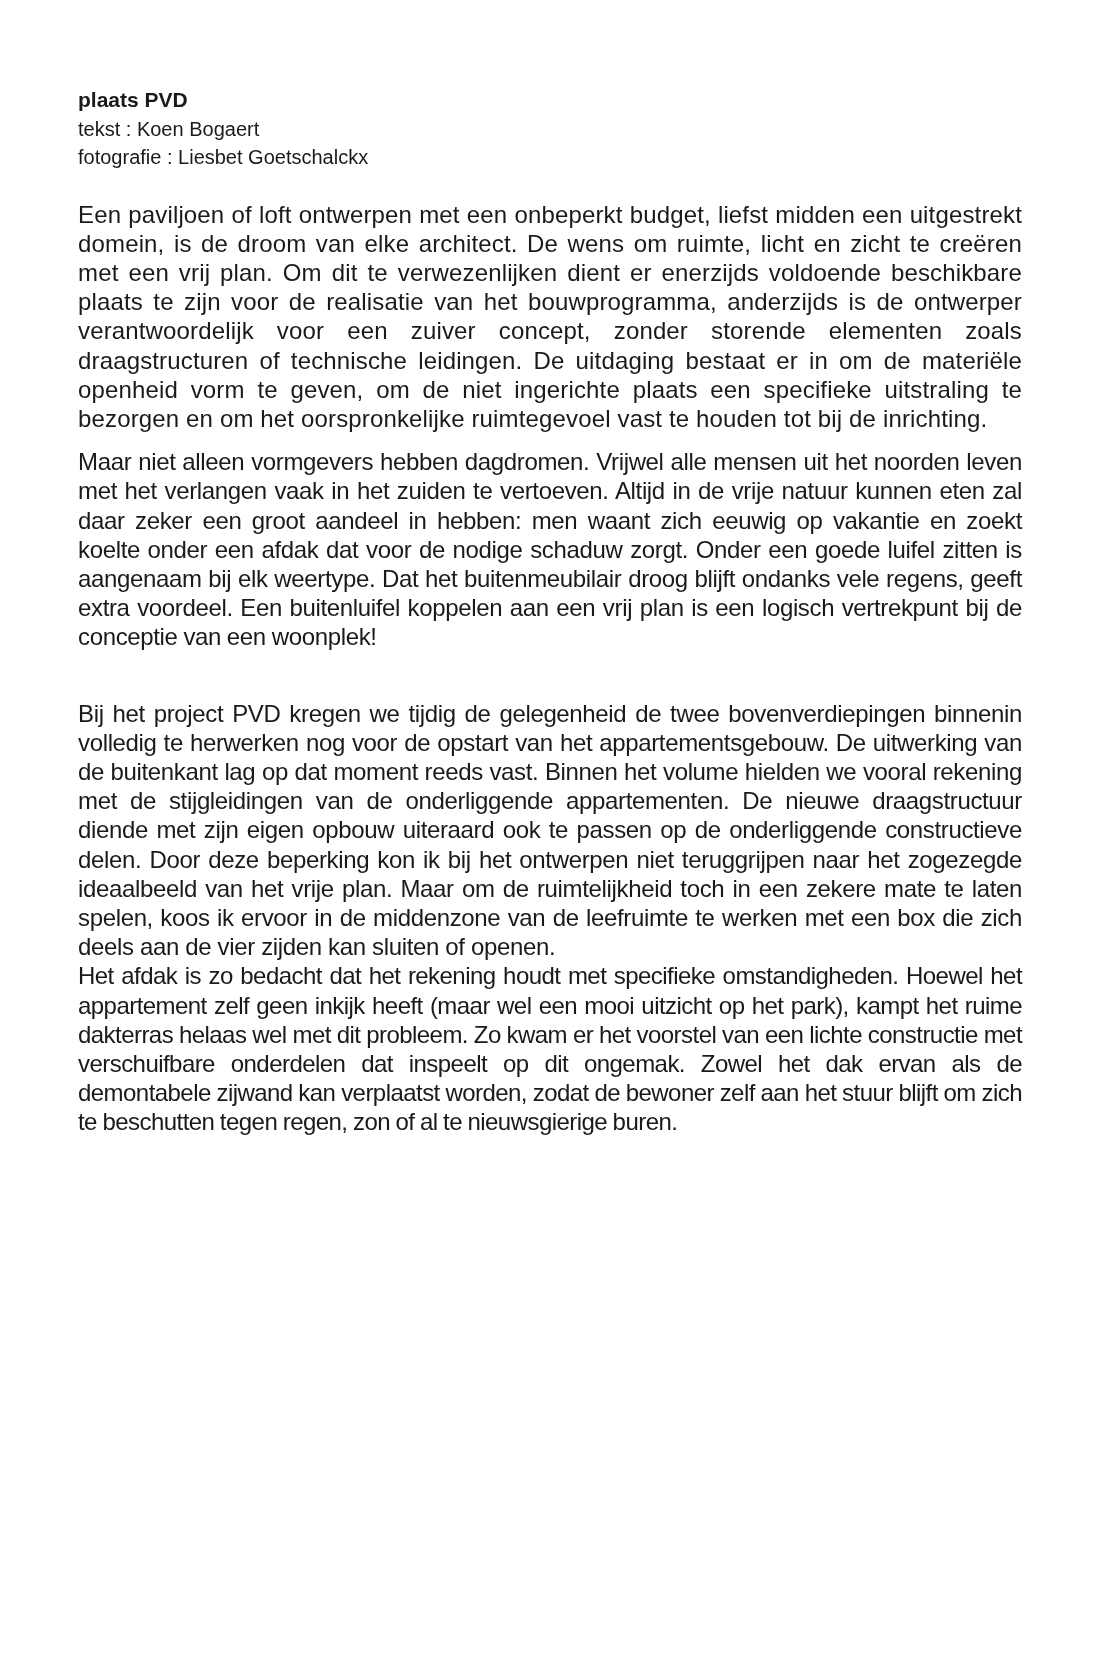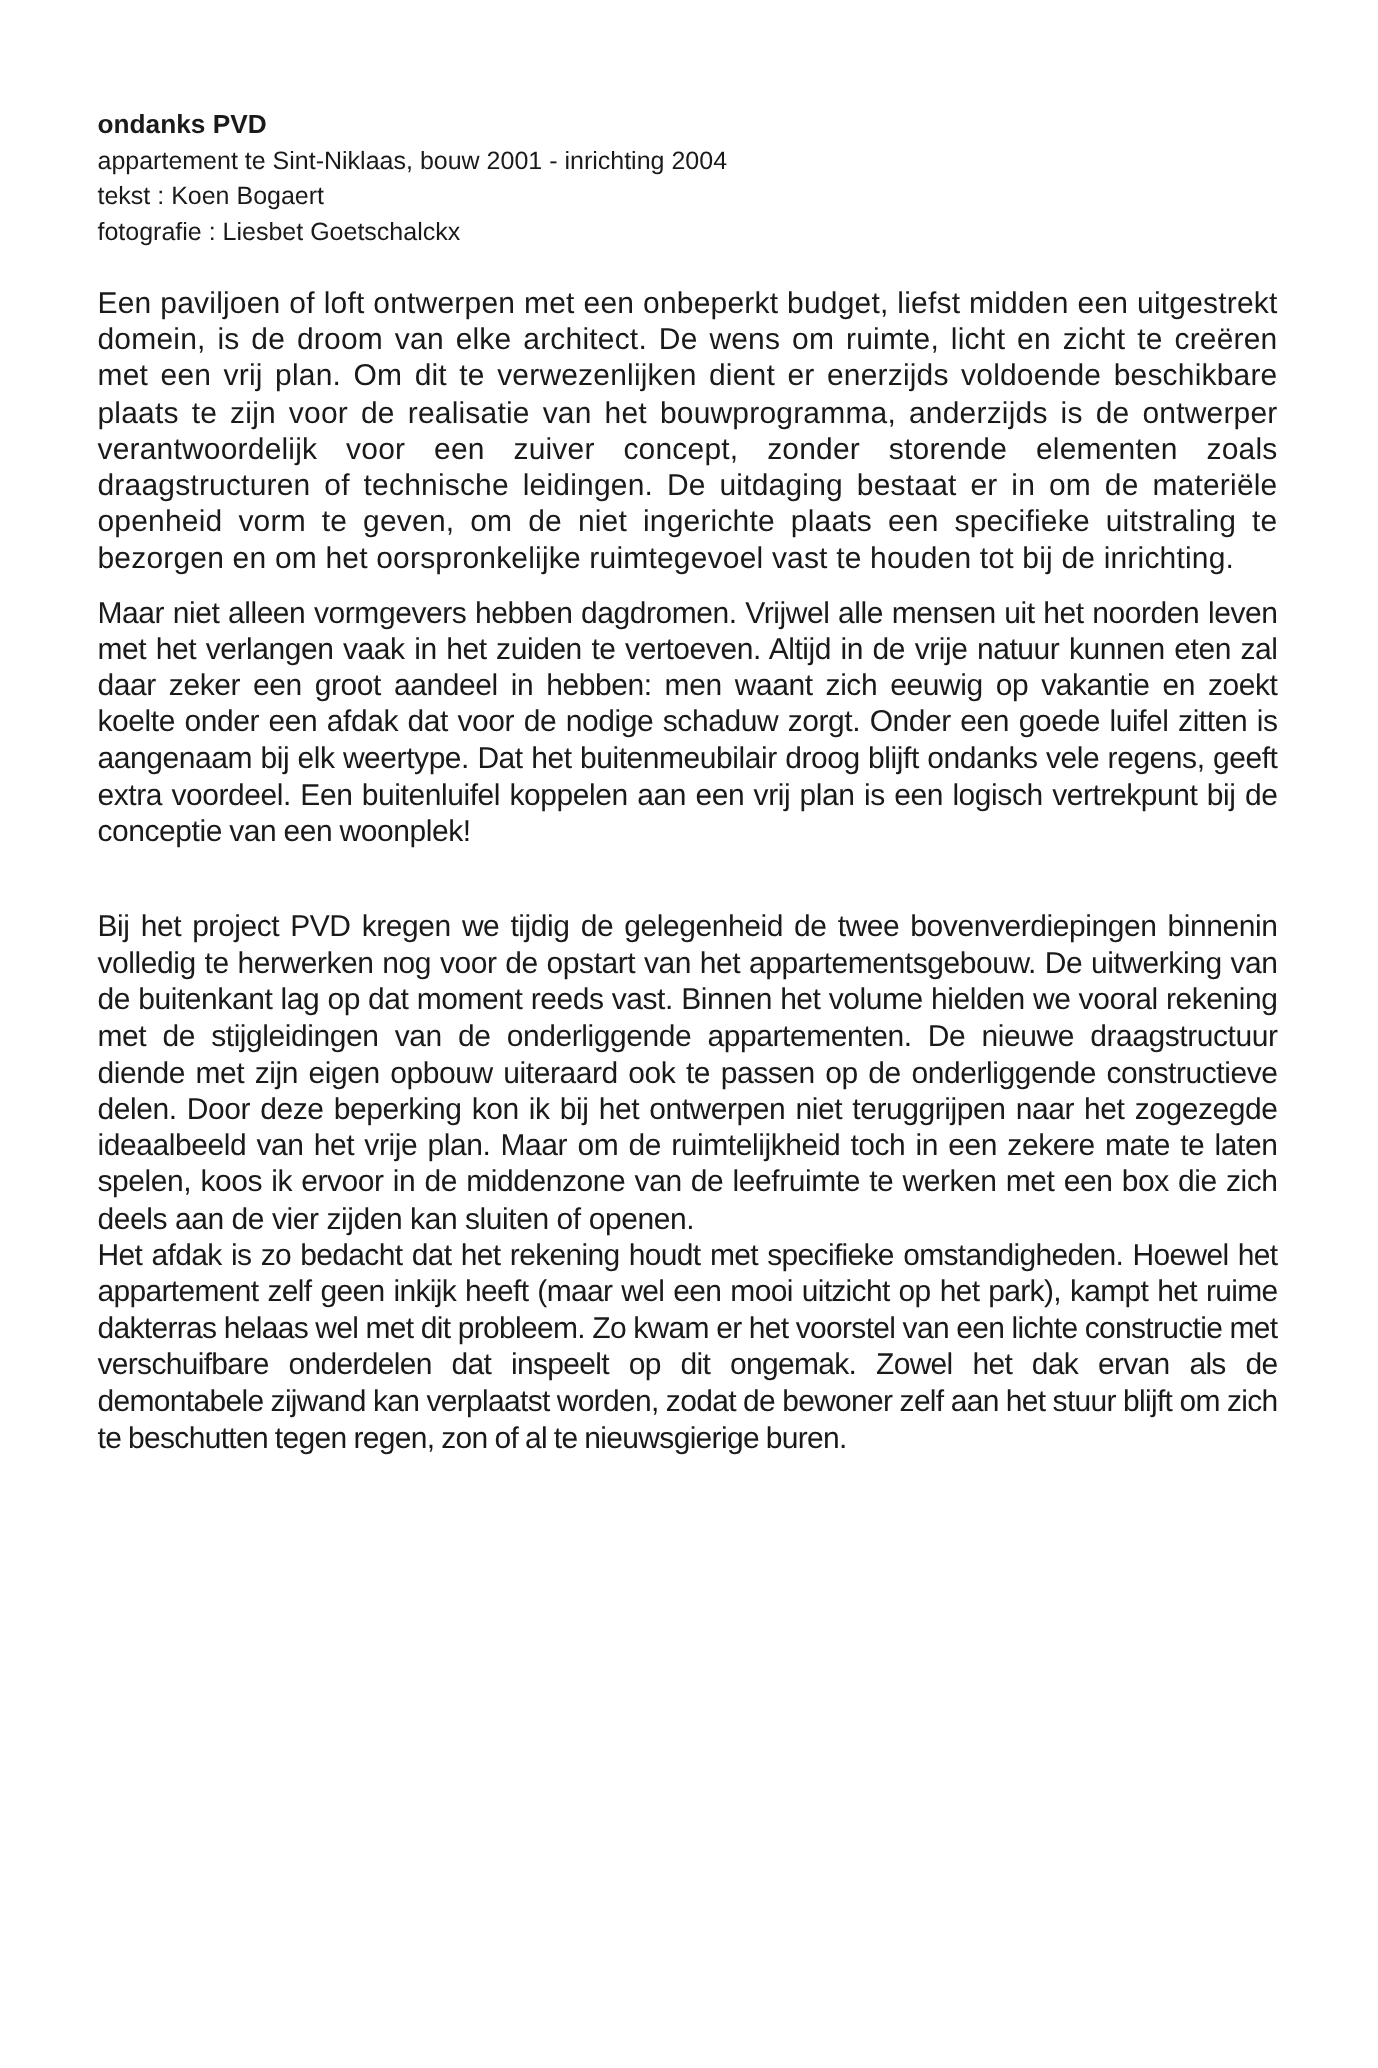--- a/index.html
+++ b/index.html
@@ -29,22 +29,21 @@
     .p1 { margin-top: 28px; letter-spacing: 0.15px; }
     .p2 { margin-top: 14px; letter-spacing: -0.35px; word-spacing: -0.5px; }
     .p3 { margin-top: 47px; letter-spacing: -0.35px; }
     .p4 { letter-spacing: -0.55px; word-spacing: -0.6px; }
   </style>
 </head>
 <body>
 
 <div class="page">
   <div class="header">
-    <div class="title">ondanks PVD</div>
-    <div>appartement te Sint-Niklaas, bouw 2001 - inrichting 2004</div>
+    <div class="title">plaats PVD</div>
     <div>tekst : Koen Bogaert</div>
     <div>fotografie : Liesbet Goetschalckx</div>
   </div>
 
   <p class="para p1">Een paviljoen of loft ontwerpen met een onbeperkt budget, liefst midden een uitgestrekt domein, is de droom van elke architect. De wens om ruimte, licht en zicht te creëren met een vrij plan. Om dit te verwezenlijken dient er enerzijds voldoende beschikbare plaats te zijn voor de realisatie van het bouwprogramma, anderzijds is de ontwerper verantwoordelijk voor een zuiver concept, zonder storende elementen zoals draagstructuren of technische leidingen. De uitdaging bestaat er in om de materiële openheid vorm te geven, om de niet ingerichte plaats een specifieke uitstraling te bezorgen en om het oorspronkelijke ruimtegevoel vast te houden tot bij de inrichting.</p>
   <p class="para p2">Maar niet alleen vormgevers hebben dagdromen. Vrijwel alle mensen uit het noorden leven met het verlangen vaak in het zuiden te vertoeven. Altijd in de vrije natuur kunnen eten zal daar zeker een groot aandeel in hebben: men waant zich eeuwig op vakantie en zoekt koelte onder een afdak dat voor de nodige schaduw zorgt. Onder een goede luifel zitten is aangenaam bij elk weertype. Dat het buitenmeubilair droog blijft ondanks vele regens, geeft extra voordeel. Een buitenluifel koppelen aan een vrij plan is een logisch vertrekpunt bij de conceptie van een woonplek!</p>
   <p class="para p3">Bij het project PVD kregen we tijdig de gelegenheid de twee bovenverdiepingen binnenin volledig te herwerken nog voor de opstart van het appartementsgebouw. De uitwerking van de buitenkant lag op dat moment reeds vast. Binnen het volume hielden we vooral rekening met de stijgleidingen van de onderliggende appartementen. De nieuwe draagstructuur diende met zijn eigen opbouw uiteraard ook te passen op de onderliggende constructieve delen. Door deze beperking kon ik bij het ontwerpen niet teruggrijpen naar het zogezegde ideaalbeeld van het vrije plan. Maar om de ruimtelijkheid toch in een zekere mate te laten spelen, koos ik ervoor in de middenzone van de leefruimte te werken met een box die zich deels aan de vier zijden kan sluiten of openen.</p>
   <p class="para p4">Het afdak is zo bedacht dat het rekening houdt met specifieke omstandigheden. Hoewel het appartement zelf geen inkijk heeft (maar wel een mooi uitzicht op het park), kampt het ruime dakterras helaas wel met dit probleem. Zo kwam er het voorstel van een lichte constructie met verschuifbare onderdelen dat inspeelt op dit ongemak. Zowel het dak ervan als de demontabele zijwand kan verplaatst worden, zodat de bewoner zelf aan het stuur blijft om zich te beschutten tegen regen, zon of al te nieuwsgierige buren.</p>
 </div>
 

